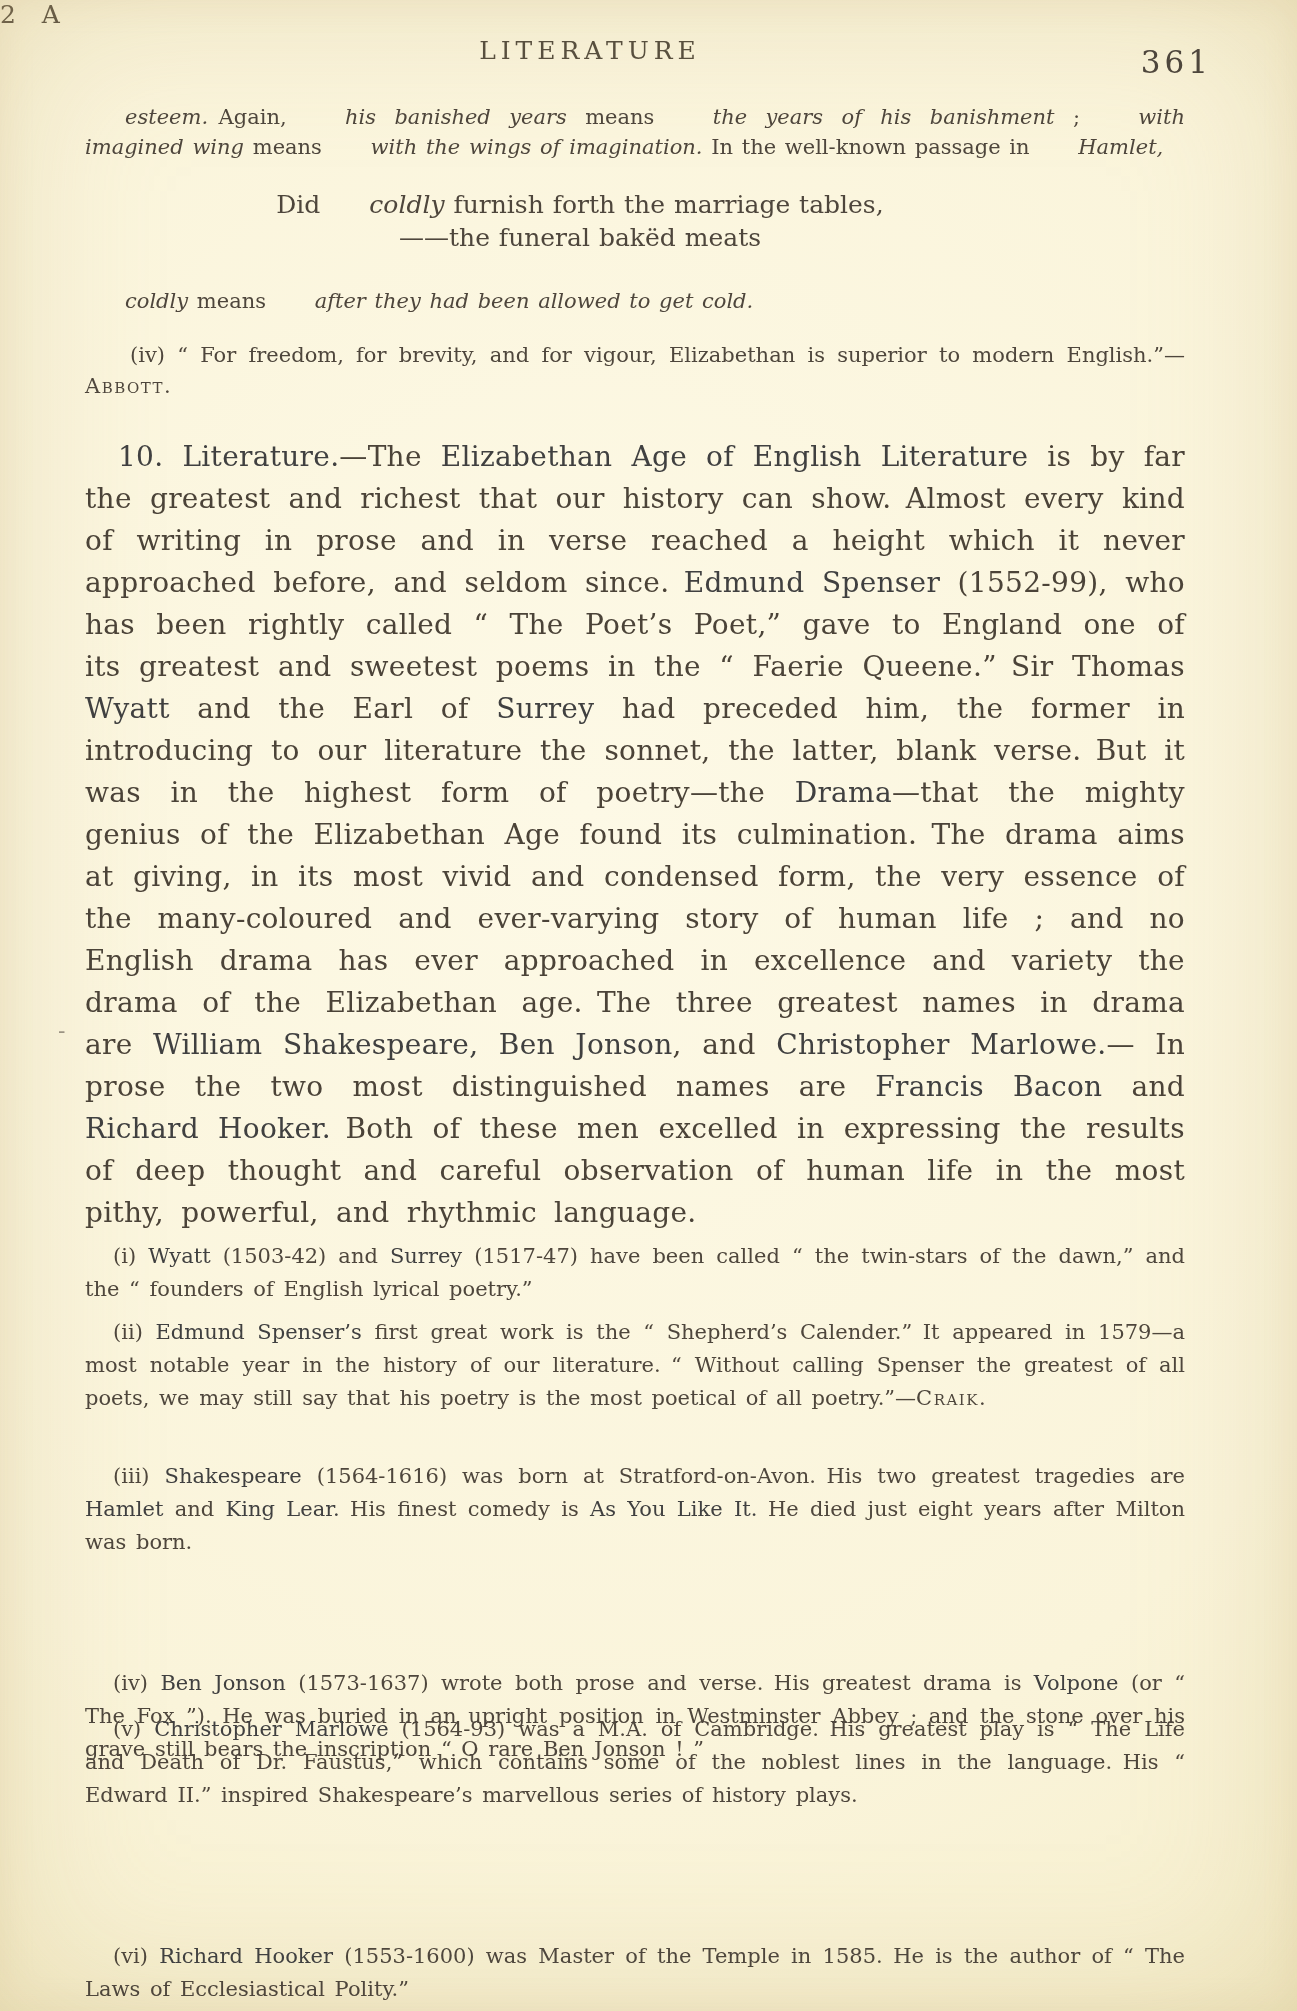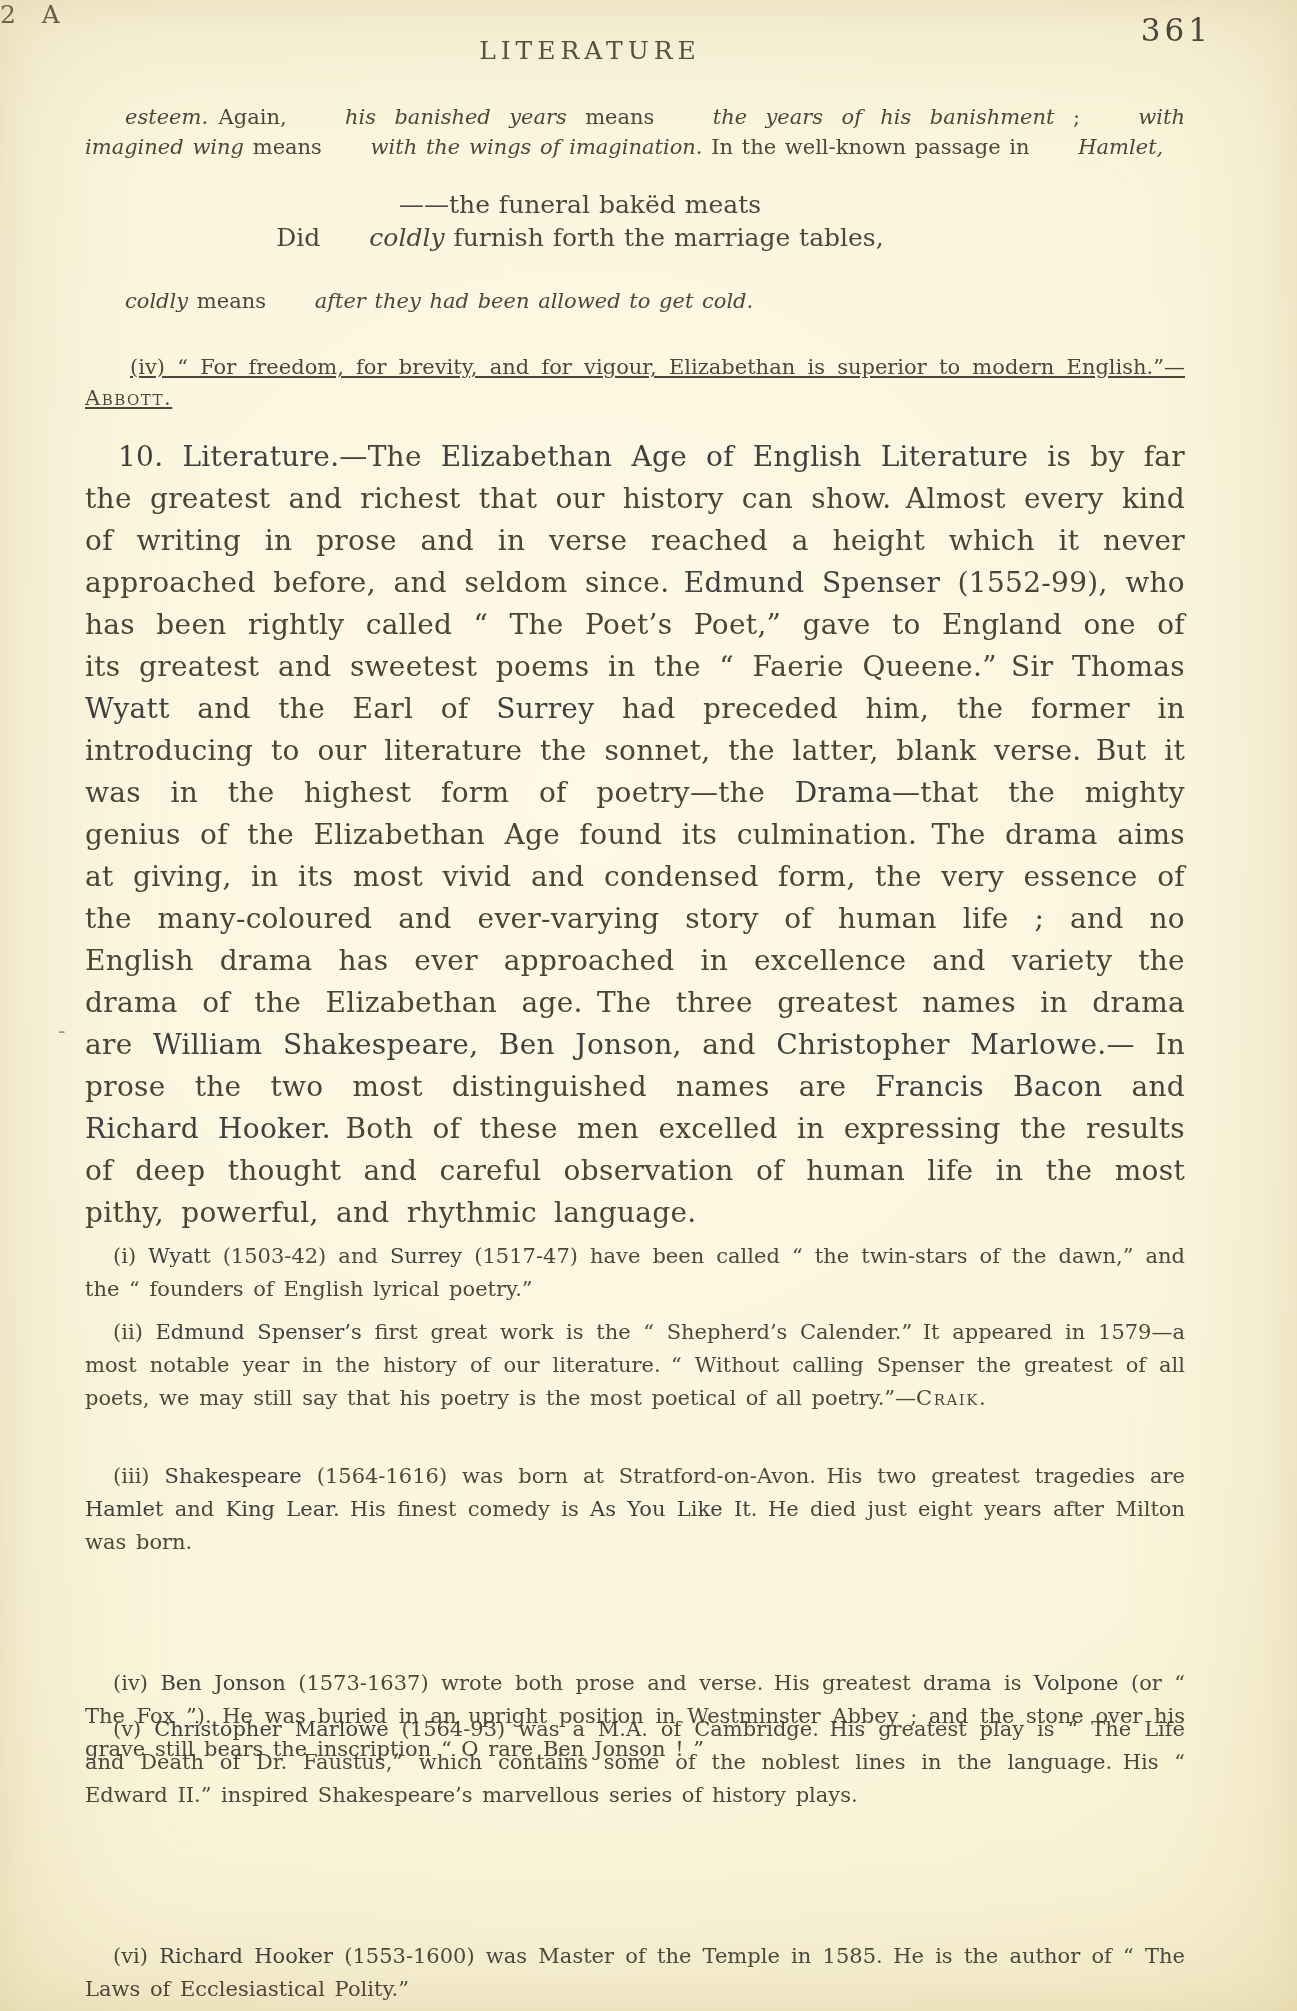--- a/index.html
+++ b/index.html
@@ -13,31 +13,31 @@
   .vignette{
     position:absolute;inset:0;pointer-events:none;
     box-shadow:inset 0 0 160px rgba(196,172,112,.30), inset 0 0 36px rgba(196,172,112,.14);
   }
   .block{position:absolute;left:85px;width:1100px;}
   .header-title{
     top:36px;left:85px;width:1010px;text-align:center;
     font-size:25px;letter-spacing:5px;color:#584f3e;
   }
   .page-number{
-    position:absolute;top:12px;right:85px;
+    position:absolute;top:44px;right:85px;
     font-size:31px;letter-spacing:4px;color:#4e463c;
   }
   .intro{font-size:21px;line-height:30px;text-align:justify;word-spacing:2px;}
   .p1{top:102px;}
   .quote{
     top:188px;font-size:25px;line-height:33px;text-align:center;
     padding-right:110px;box-sizing:border-box;word-spacing:1px;
   }
   .gloss{top:286px;}
-  .abbott{top:352px;line-height:31px;text-indent:45px;word-spacing:4px;text-decoration:underline;}
+  .abbott{top:340px;line-height:31px;text-indent:45px;word-spacing:4px;}
   .section-body{
     top:436px;font-size:28px;line-height:42px;text-align:justify;
     word-spacing:8px;letter-spacing:.3px;text-indent:33px;color:#4b4338;
   }
   .note{font-size:21px;line-height:33px;text-align:justify;word-spacing:3px;text-indent:28px;}
   .note-i{top:1240px;}
   .note-ii{top:1316px;}
   .note-iii{top:1460px;}
   .note-iv{top:1667px;}
   .note-v{top:1713px;}
@@ -58,22 +58,22 @@
 <body>
 
 <div class="vignette"></div>
 
 <div class="block header-title">LITERATURE</div>
 <div class="page-number">361</div>
 
 <div class="block intro p1"><span class="run-i">esteem.</span><span> Again, </span><span class="run-i">his banished years</span><span> means </span><span class="run-i">the years of his banishment</span><span> ; </span><span class="run-i">with imagined wing</span><span> means </span><span class="run-i">with the wings of imagination.</span><span> In the well-known passage in </span><span class="run-i">Hamlet,</span></div>
 
 <div class="block quote">
+  <div><span>Did </span><span class="run-i">coldly</span><span> furnish forth the marriage tables,</span></div>
   <div><span>——the funeral bakëd meats</span></div>
-  <div><span>Did </span><span class="run-i">coldly</span><span> furnish forth the marriage tables,</span></div>
 </div>
 
 <div class="block intro gloss"><span class="run-i">coldly</span><span> means </span><span class="run-i">after they had been allowed to get cold.</span></div>
 
 <div class="block intro abbott"><span>(iv) “ For freedom, for brevity, and for vigour, Elizabethan is superior to modern English.”—</span><span class="run-sc">Abbott.</span></div>
 
 <div class="block section-body"><span class="run-b">10. </span><span class="run-b">Literature.</span><span>—The </span><span class="run-b">Elizabethan Age of English Literature</span><span> is by far the greatest and richest that our history can show. Almost every kind of writing in prose and in verse reached a height which it never approached before, and seldom since. </span><span class="run-b">Edmund Spenser</span><span> (1552-99), who has been rightly called “ The Poet’s Poet,” gave to England one of its greatest and sweetest poems in the “ Faerie Queene.” Sir Thomas </span><span class="run-b">Wyatt</span><span> and the Earl of </span><span class="run-b">Surrey</span><span> had preceded him, the former in introducing to our literature the sonnet, the latter, blank verse. But it was in the highest form of poetry—the </span><span class="run-b">Drama</span><span>—that the mighty genius of the Elizabethan Age found its culmination. The drama aims at giving, in its most vivid and condensed form, the very essence of the many-coloured and ever-varying story of human life ; and no English drama has ever approached in excellence and variety the drama of the Elizabethan age. The three greatest names in drama are </span><span class="run-b">William Shakespeare, Ben Jonson</span><span>, and </span><span class="run-b">Christopher Marlowe.</span><span>— In prose the two most distinguished names are </span><span class="run-b">Francis Bacon</span><span> and </span><span class="run-b">Richard Hooker.</span><span> Both of these men excelled in expressing the results of deep thought and careful observation of human life in the most pithy, powerful, and rhythmic language.</span></div>
 
 <div class="margin-mark">-</div>
 

